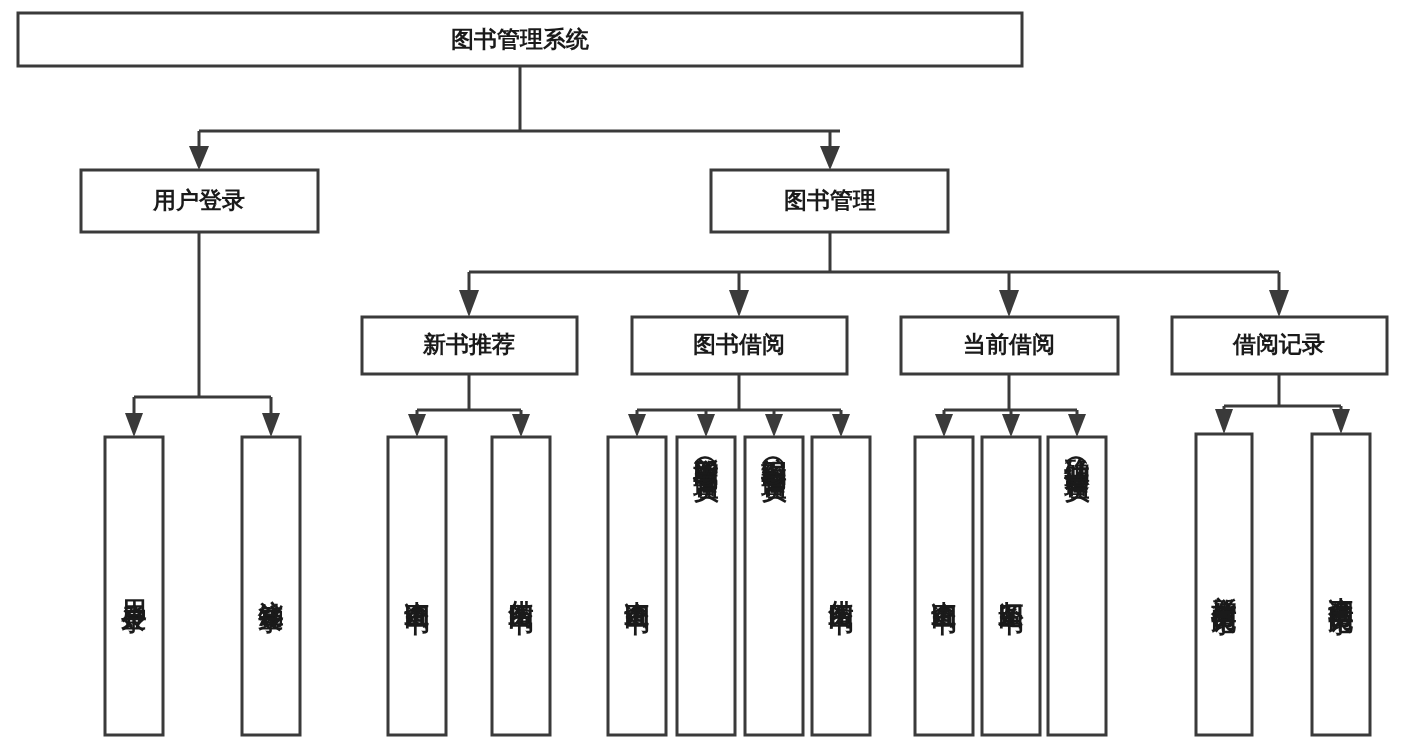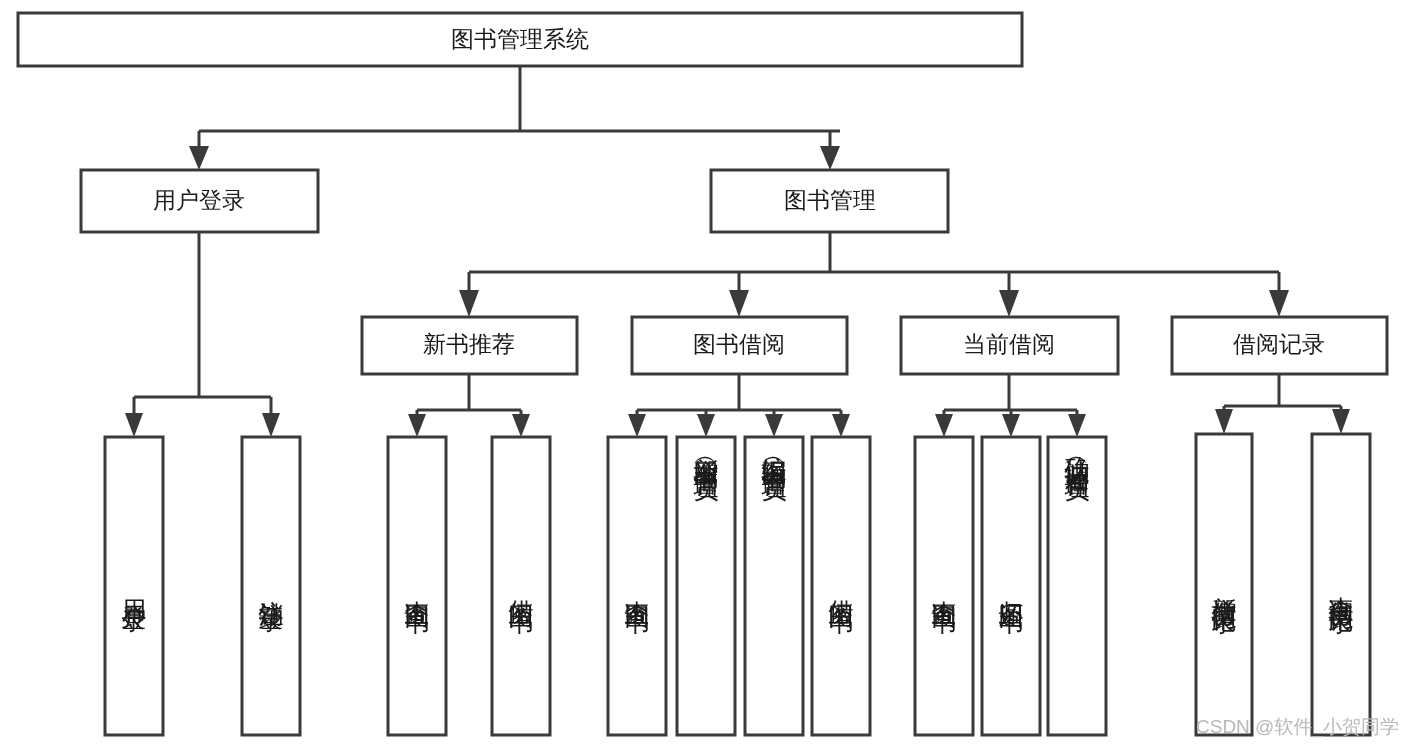--- a/index.html
+++ b/index.html
@@ -11,20 +11,21 @@
     width: 1405px;
     height: 747px;
     font-family: "Liberation Sans", "DejaVu Sans", sans-serif;
     overflow: hidden;
   }
   #diagram-root {
     position: relative;
     width: 1391px;
     height: 747px;
     background: #ffffff;
+    font-weight: bold;
   }
   svg.flow-canvas {
     position: absolute;
     top: 0;
     left: 0;
     width: 1405px;
     height: 747px;
   }
   .node-box {
     fill: #ffffff;
@@ -248,15 +249,14 @@
     <span class="leaf-label-v">确认归还（管理员）</span>
   </div>
 
   <div class="leaf-label-wrap" style="left:1196px; top:434px; width:56px; height:301px;">
     <span class="leaf-label-v">新增借阅记录</span>
   </div>
   <div class="leaf-label-wrap" style="left:1312px; top:434px; width:58px; height:301px;">
     <span class="leaf-label-v">查询借阅记录</span>
   </div>
 
-  <div class="watermark" style="left:1196px; top:714px;">CSDN @软件_小贺同学</div>
 
 </div>
 
 </body></html>

